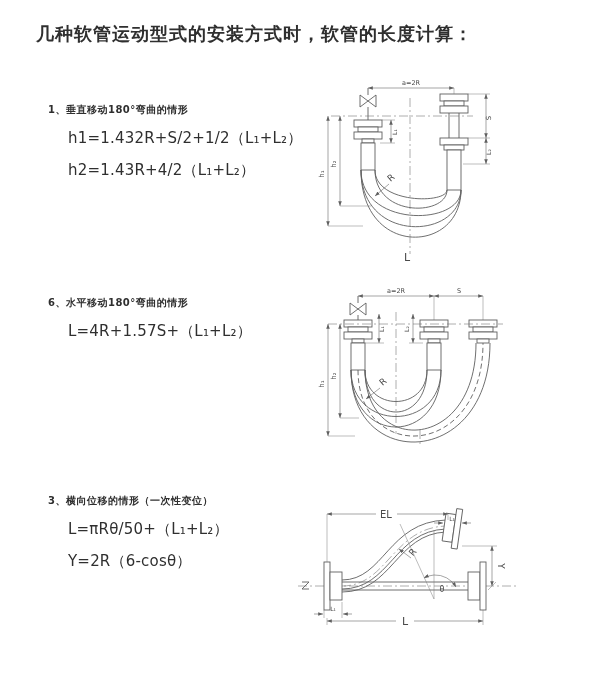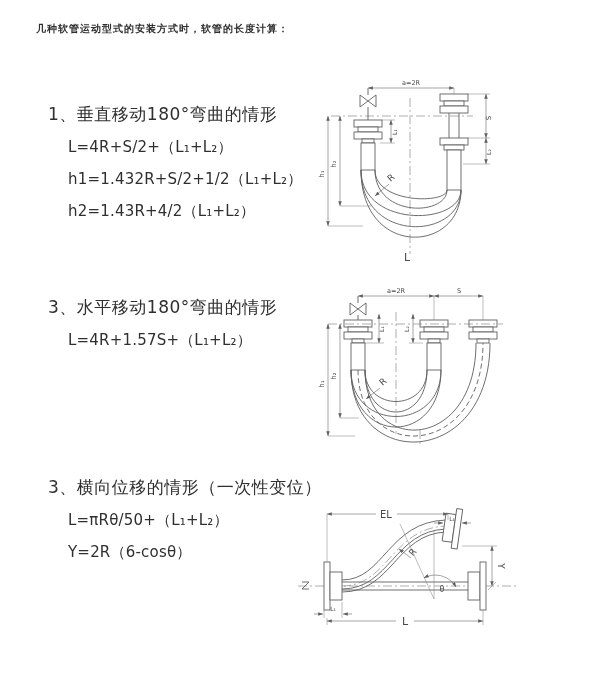--- a/index.html
+++ b/index.html
@@ -1,50 +1,49 @@
 <!DOCTYPE html>
 <html><head>
 <meta charset="utf-8">
 <style>
   html,body{margin:0;padding:0}
   body{
     width:600px;height:675px;background:#ffffff;position:relative;overflow:hidden;
     font-family:"DejaVu Sans","Liberation Sans",sans-serif;color:#2f2f2f;
   }
-  .title{position:absolute;left:36px;top:22px;font-size:10px;font-weight:bold;letter-spacing:1px;margin:0}
+  .title{position:absolute;left:36px;top:22px;font-size:18px;font-weight:bold;letter-spacing:1px;margin:0}
   .sec{position:absolute;left:48px;width:275px}
-  #sec1{top:103px}#sec2{top:296px}#sec3{top:476px}
-  .sec h2{font-size:17px;font-weight:normal;margin:0 0 12px 0;letter-spacing:.5px}
+  #sec1{top:103px}#sec2{top:296px}#sec3{top:494px}
+  .sec h2{font-size:10px;font-weight:bold;margin:0 0 12px 0;letter-spacing:.5px}
   .sec p{font-size:15px;margin:0 0 13px 20px;letter-spacing:.2px;white-space:nowrap}
   svg{position:absolute}
   #d1{left:313px;top:76px}
   #d2{left:313px;top:284px}
   #d3{left:296px;top:502px}
   svg text{font-family:"DejaVu Sans",sans-serif;fill:#4a4a4a}
   .ln{stroke:#5f5f5f;stroke-width:.9;fill:none}
   .fit{stroke:#5f5f5f;stroke-width:.9;fill:#ffffff}
   .dim{stroke:#6a6a6a;stroke-width:.6;fill:none}
   .ext{stroke:#7a7a7a;stroke-width:.5;fill:none}
   .cl{stroke:#6a6a6a;stroke-width:.55;stroke-dasharray:9 3 2 3;fill:none}
   .dash{stroke-dasharray:5 3}
 </style>
 </head>
 <body>
 
 <h1 class="title">几种软管运动型式的安装方式时，软管的长度计算：</h1>
 
 <div class="sec" id="sec1">
   <h2>1、垂直移动180°弯曲的情形</h2>
-  <p>L=4R+S/2+（L₁+L₂）</p>
   <p>h1=1.432R+S/2+1/2（L₁+L₂）</p>
   <p>h2=1.43R+4/2（L₁+L₂）</p>
 </div>
 
 <div class="sec" id="sec2">
-  <h2>3、水平移动180°弯曲的情形</h2>
+  <h2>6、水平移动180°弯曲的情形</h2>
   <p>L=4R+1.57S+（L₁+L₂）</p>
 </div>
 
 <div class="sec" id="sec3">
   <h2>3、横向位移的情形（一次性变位）</h2>
   <p>L=πRθ/50+（L₁+L₂）</p>
   <p>Y=2R（6-cosθ）</p>
 </div>
 
 <svg id="d1" width="285" height="190" viewBox="0 0 285 190">

